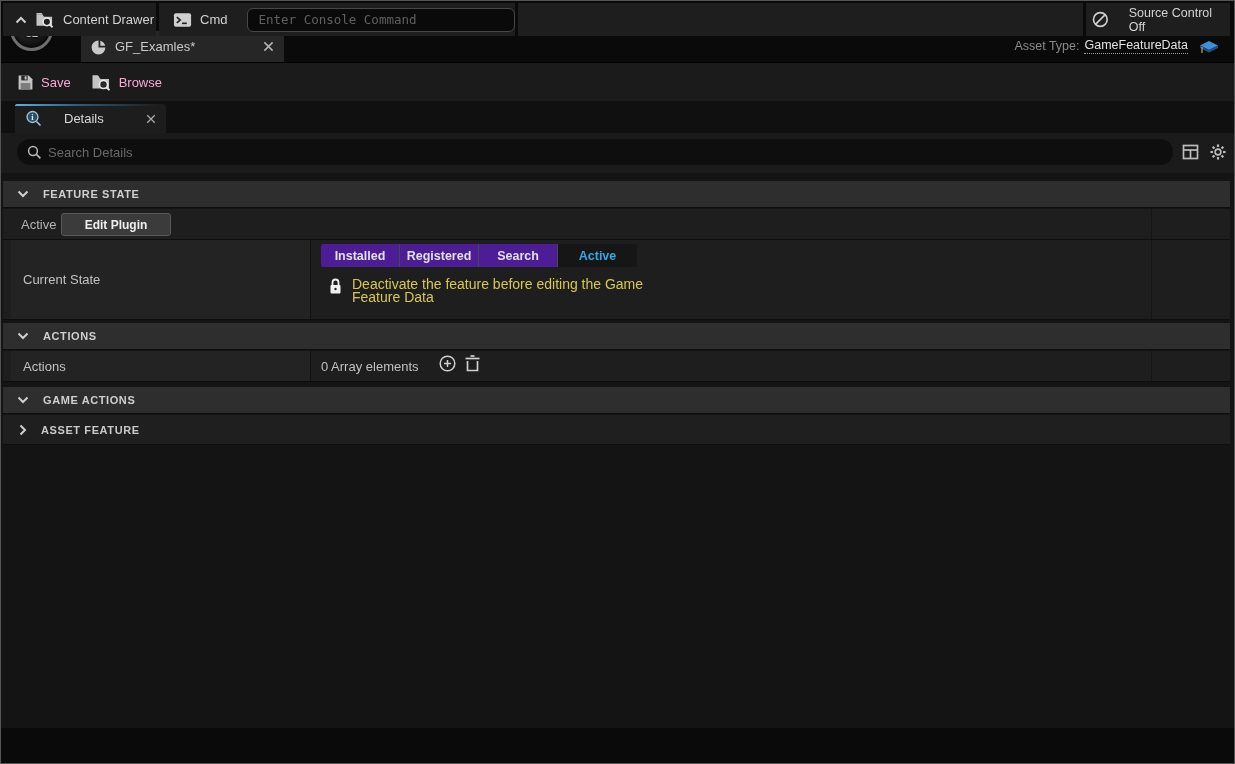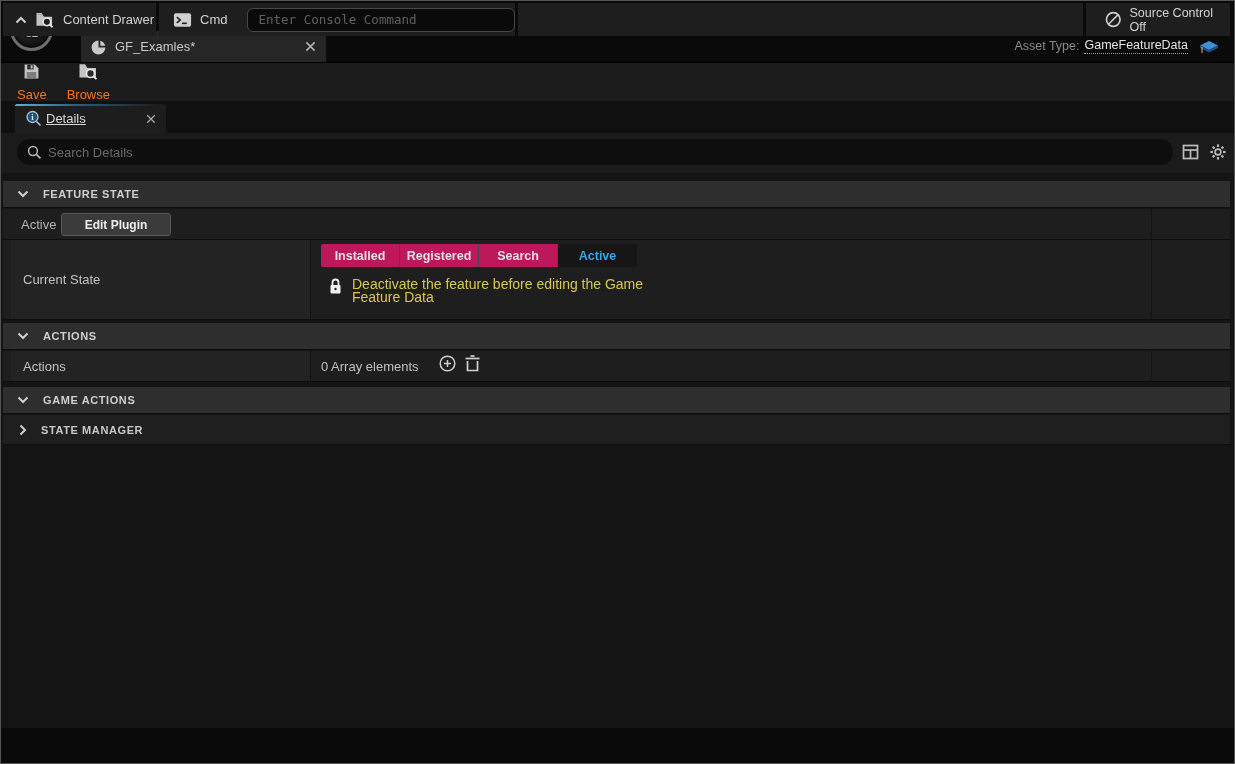--- a/index.html
+++ b/index.html
@@ -19,41 +19,41 @@
     background:radial-gradient(circle at 35% 30%, #3a3a3a 0%, #181818 60%, #0c0c0c 100%);
     border:3px solid #6e6e6e;
     box-shadow:inset 0 0 6px #000, 0 0 2px #000;
     display:flex;align-items:center;justify-content:center;}
   .logo-u{font-family:"DejaVu Serif",serif;font-style:italic;font-weight:bold;
     font-size:22px;color:#c0c0c0;text-shadow:0 1px 2px #000;line-height:1;margin-top:-2px;}
   .menubar{left:62px;top:0;height:30px;display:flex;align-items:center;}
   .menu-item{padding:0 13px;font-size:13px;color:#dcdcdc;line-height:30px;cursor:default;}
   .win-controls{right:8px;top:6px;display:flex;align-items:center;gap:14px;}
   .win-btn{width:28px;height:26px;display:flex;align-items:center;justify-content:center;color:#c8c8c8;}
-  .asset-tab{left:80px;top:30px;width:245px;height:31px;background:#262626;
+  .asset-tab{left:80px;top:30px;width:203px;height:31px;background:#262626;
     border-radius:5px 5px 0 0;display:flex;align-items:center;padding:0 10px;}
   .asset-tab-label{font-size:13px;color:#c9c9c9;margin-left:8px;flex:1;}
   .asset-type-line{right:46px;top:37px;font-size:12.5px;color:#8a8a8a;display:flex;align-items:center;gap:5px;}
   .asset-type-value{color:#e2e2e2;border-bottom:1px dotted #9a9a9a;padding-bottom:1px;}
   .class-icon{right:14px;top:34px;}
 
   
   .toolbar{left:0;top:61px;width:1233px;height:39px;background:#1b1b1b;
     border-top:1px solid #000;display:flex;align-items:center;gap:4px;padding-left:10px;}
   .tool-btn{display:flex;align-items:center;gap:7px;padding:6px 10px 6px 6px;border-radius:3px;
-    font-size:13px;color:#f97316;flex-direction:column;}
+    font-size:13px;color:#f9a8d4;}
 
   
   .panel-tabstrip{left:0;top:100px;width:1233px;height:32px;background:#101010;}
   .details-tab{left:14px;top:103px;width:151px;height:29px;background:#1d1d1d;
     border-radius:3px 3px 0 0;display:flex;align-items:center;padding:0 10px;}
   .details-tab::before{content:"";position:absolute;left:0;top:0;width:100%;height:2px;
     border-radius:3px 3px 0 0;
     background:linear-gradient(90deg,#59b0e8 0%, #2d5f82 40%, rgba(20,40,55,0) 95%);}
-  .details-tab-label{font-size:13px;color:#d8d8d8;margin-left:4px;flex:1;text-decoration:underline;}
+  .details-tab-label{font-size:13px;color:#d8d8d8;margin-left:22px;flex:1;}
 
   
   .search-row{left:0;top:132px;width:1233px;height:40px;background:#1b1b1b;}
   .search-pill{left:16px;top:138px;width:1156px;height:26px;border-radius:13px;
     background:#0e0e0e;display:flex;align-items:center;padding:0 10px;}
   .search-input{flex:1;background:transparent;border:none;outline:none;color:#d0d0d0;
     font-size:13px;font-family:"Liberation Sans",sans-serif;margin-left:4px;}
   .search-input::placeholder{color:#696969;}
   .search-side-icons{right:6px;top:141px;display:flex;align-items:center;gap:8px;}
   .icon-btn{width:20px;height:20px;display:flex;align-items:center;justify-content:center;color:#bdbdbd;}
@@ -70,21 +70,21 @@
     display:flex;align-items:flex-start;padding:8px 0 0 12px;font-size:13px;color:#c2c2c2;}
   .prow .valuecell{flex:1;background:#1e1e1e;border-right:1px solid #141414;position:relative;}
   .prow .endcell{width:78px;background:#1e1e1e;}
 
   .edit-plugin-btn{position:absolute;left:50px;top:4px;width:110px;height:23px;
     background:#3b3b3b;border:1px solid #585858;border-radius:3px;color:#eee;
     font-size:12px;font-weight:bold;font-family:"Liberation Sans",sans-serif;}
   .inline-val{position:absolute;left:10px;top:8px;font-size:13px;color:#b4b4b4;}
 
   .seg-strip{position:absolute;left:10px;top:4px;height:23px;display:flex;border-radius:2px;overflow:hidden;}
-  .seg{width:79px;background:#be185d;color:#e0e0e0;font-size:12.5px;font-weight:bold;
+  .seg{width:79px;background:#4c1d95;color:#e0e0e0;font-size:12.5px;font-weight:bold;
     display:flex;align-items:center;justify-content:center;border-right:1px solid #474747;}
   .seg:last-child{border-right:none;}
   .seg.selected{background:#161616;color:#35a7e8;}
 
   .warn-wrap{position:absolute;left:18px;top:38px;display:flex;gap:10px;}
   .warn-text{width:312px;font-size:14px;line-height:13px;color:#d9c74f;}
 
   .array-tools{position:absolute;left:128px;top:4px;display:flex;gap:9px;align-items:center;}
 
   .subcat-row{left:2px;width:1227px;height:30px;background:#1f1f1f;
@@ -297,21 +297,21 @@
     <svg class="cat-chevron" width="12" height="8" viewBox="0 0 12 8">
       <path d="M1.5 1.5 L6 6 L10.5 1.5" fill="none" stroke="#cfcfcf" stroke-width="2"></path>
     </svg>
     <span class="cat-label">GAME ACTIONS</span>
   </div>
 
   <div class="abs subcat-row" style="top:414px;">
     <svg style="margin-left:16px;" width="8" height="12" viewBox="0 0 8 12">
       <path d="M1.5 1.5 L6 6 L1.5 10.5" fill="none" stroke="#cfcfcf" stroke-width="2"></path>
     </svg>
-    <span class="subcat-label">STATE MANAGER</span>
+    <span class="subcat-label">ASSET FEATURE</span>
   </div>
 
   <div class="abs statusbar"></div>
 
   <div class="status-seg" style="left:2px;width:153px;padding-left:12px;gap:8px;">
     <svg width="12" height="8" viewBox="0 0 12 8">
       <path d="M1.5 6.5 L6 2 L10.5 6.5" fill="none" stroke="#cfcfcf" stroke-width="2"></path>
     </svg>
     <svg width="20" height="17" viewBox="0 0 21 18">
       <path d="M1.5 4 H8 L9.5 6 H18 V15.5 H1.5 Z" fill="#c4c4c4"></path>
@@ -327,21 +327,21 @@
       <rect x="1" y="1" width="18" height="14" rx="2" fill="#d0d0d0"></rect>
       <path d="M4 5 L7.5 8 L4 11" fill="none" stroke="#1e1e1e" stroke-width="1.7"></path>
       <line x1="9.5" y1="11.5" x2="14.5" y2="11.5" stroke="#1e1e1e" stroke-width="1.7"></line>
     </svg>
     <span class="status-label">Cmd</span>
     <input class="console-input" type="text" style="margin-left: 12px;" placeholder="Enter Console Command">
   </div>
 
   <div class="status-seg" style="left:517px;width:565px;"></div>
 
-  <div class="status-seg" style="left:1085px;width:144px;padding-left:19px;gap:8px;">
+  <div class="status-seg" style="left:1085px;width:144px;padding-left:6px;gap:20px;">
     <svg width="17" height="17" viewBox="0 0 17 17">
       <circle cx="8.5" cy="8.5" r="7" fill="none" stroke="#cfcfcf" stroke-width="1.7"></circle>
       <line x1="3.6" y1="13.4" x2="13.4" y2="3.6" stroke="#cfcfcf" stroke-width="1.7"></line>
     </svg>
     <span class="status-label" style="font-size:12.5px;">Source Control Off</span>
   </div>
 
 </div>
 
 </body></html>

